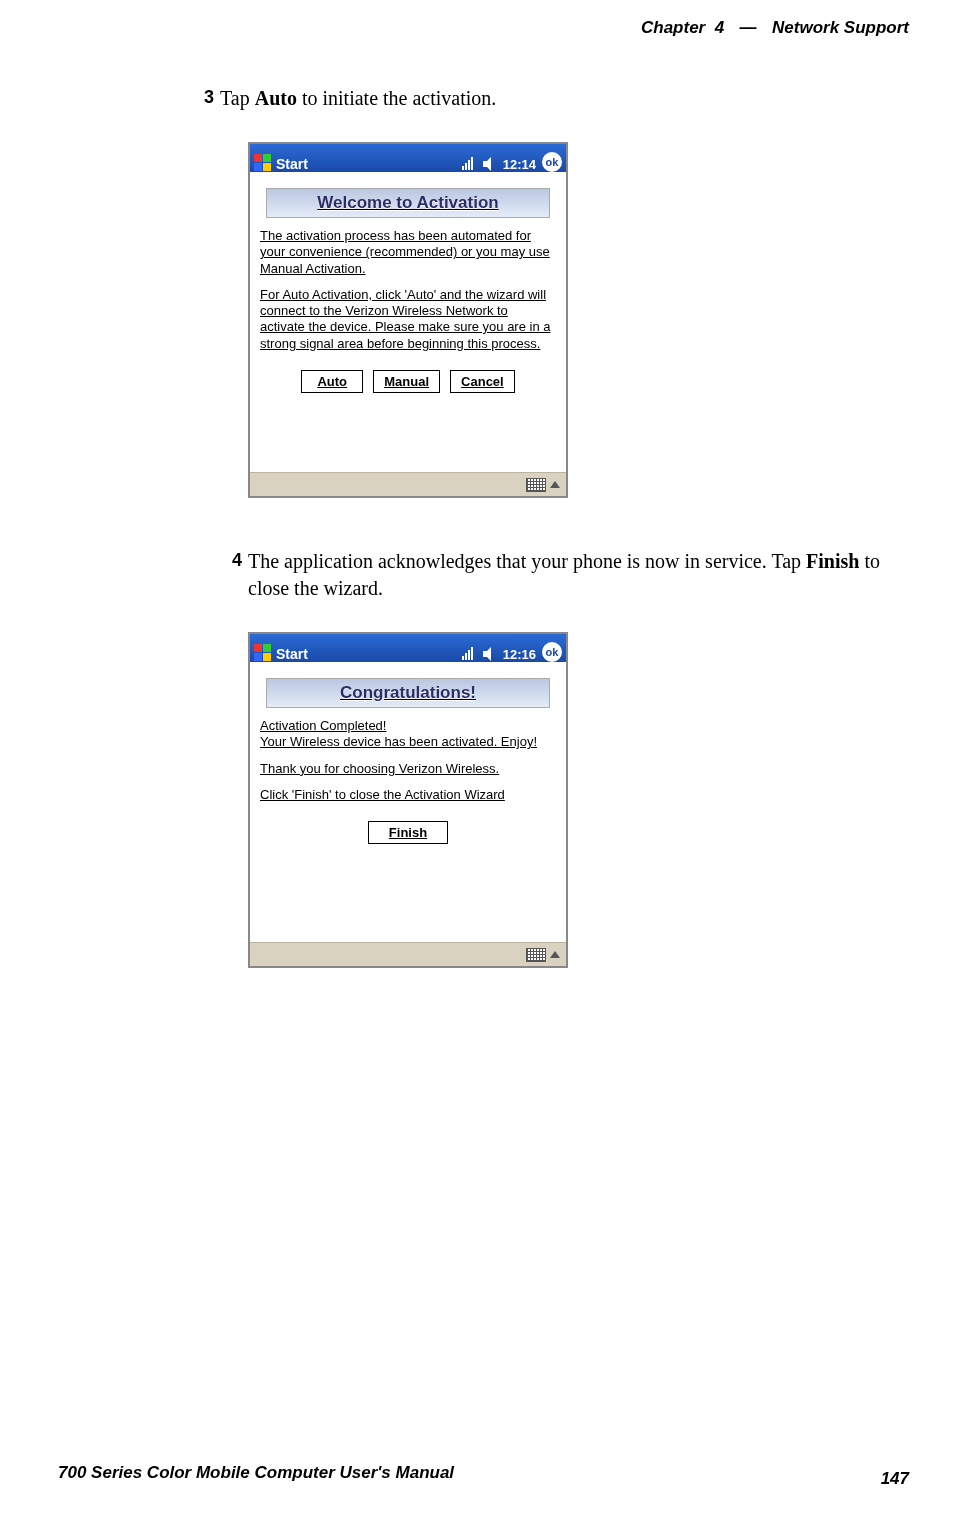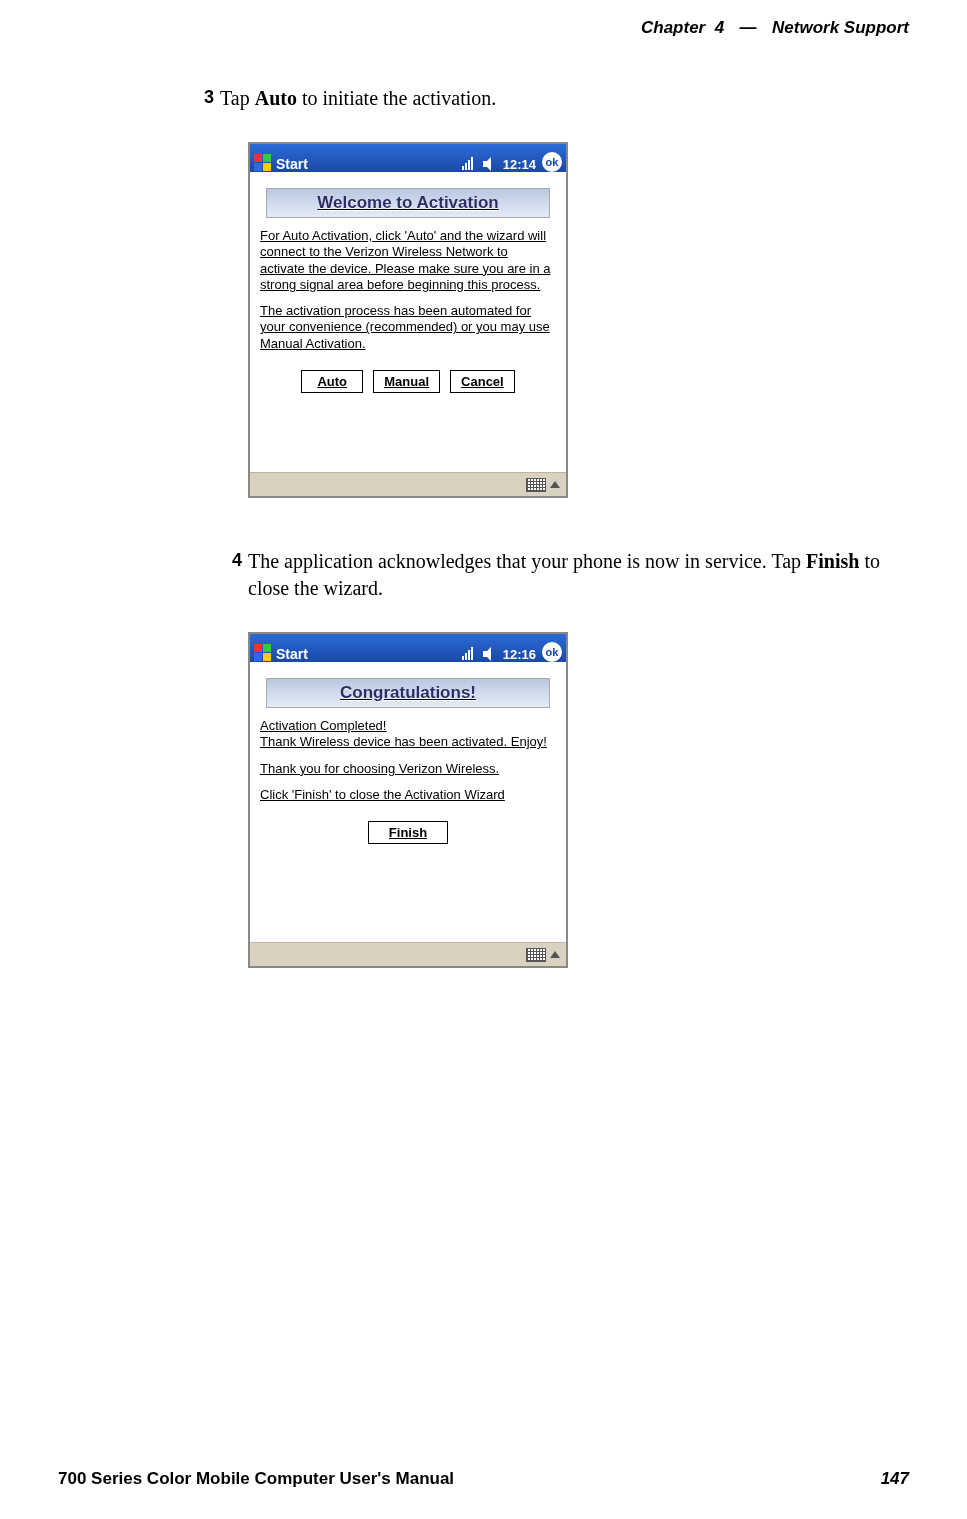--- a/index.html
+++ b/index.html
@@ -164,22 +164,23 @@
     background-color:#fff;
   }
   .tri-up {
     width:0;height:0;border-left:5px solid transparent;border-right:5px solid transparent;border-bottom:7px solid #555;
     display:inline-block;
   }
 
   
   .page-footer-left {
     position: absolute;
-    bottom: 30px;
+    bottom: 36px;
     left: 58px;
+    font-style: italic;
     font-weight: bold;
     font-size: 17px;
     font-family: Verdana, Arial, sans-serif;
   }
   .page-footer-right {
     position: absolute;
     bottom: 30px;
     right: 58px;
     font-style: italic;
     font-weight: bold;
@@ -228,22 +229,22 @@
           <span class="tb-icon">
             <svg viewBox="0 0 16 16" width="16" height="16">
                 <polygon points="2,5 6,5 10,1 10,15 6,11 2,11" fill="#fff"></polygon>
               </svg>
           </span>
           <span class="tb-time">12:14</span>
           <span class="ok-badge">ok</span>
         </div>
         <div class="dev-body">
           <div class="banner">Welcome to Activation</div>
+          <p class="dev-para">The activation process has been automated for your convenience (recommended) or you may use Manual Activation.</p>
           <p class="dev-para">For Auto Activation, click 'Auto' and the wizard will connect to the Verizon Wireless Network to activate the device.  Please make sure you are in a strong signal area before beginning this process.</p>
-          <p class="dev-para">The activation process has been automated for your convenience (recommended) or you may use Manual Activation.</p>
           <div class="btn-row">
             <div class="dev-btn"><span class="ul">A</span><span>uto</span></div>
             <div class="dev-btn"><span class="ul">M</span><span>anual</span></div>
             <div class="dev-btn">Cancel</div>
           </div>
         </div>
         <div class="dev-bottombar">
           <span class="kbd-icon"></span>
           <span class="tri-up"></span>
         </div>
@@ -279,21 +280,21 @@
             <svg viewBox="0 0 16 16" width="16" height="16">
                 <polygon points="2,5 6,5 10,1 10,15 6,11 2,11" fill="#fff"></polygon>
               </svg>
           </span>
           <span class="tb-time">12:16</span>
           <span class="ok-badge">ok</span>
         </div>
         <div class="dev-body" style="min-height:280px;">
           <div class="banner">Congratulations!</div>
           <p class="dev-para" style="white-space:pre-line;">Activation Completed!
-Thank Wireless device has been activated.  Enjoy!</p>
+Your Wireless device has been activated.  Enjoy!</p>
           <p class="dev-para">Thank you for choosing Verizon Wireless.</p>
           <p class="dev-para"> Click 'Finish' to close the Activation Wizard</p>
           <div class="btn-row">
             <div class="dev-btn" style="min-width:80px;">Finish</div>
           </div>
         </div>
         <div class="dev-bottombar">
           <span class="kbd-icon"></span>
           <span class="tri-up"></span>
         </div>

